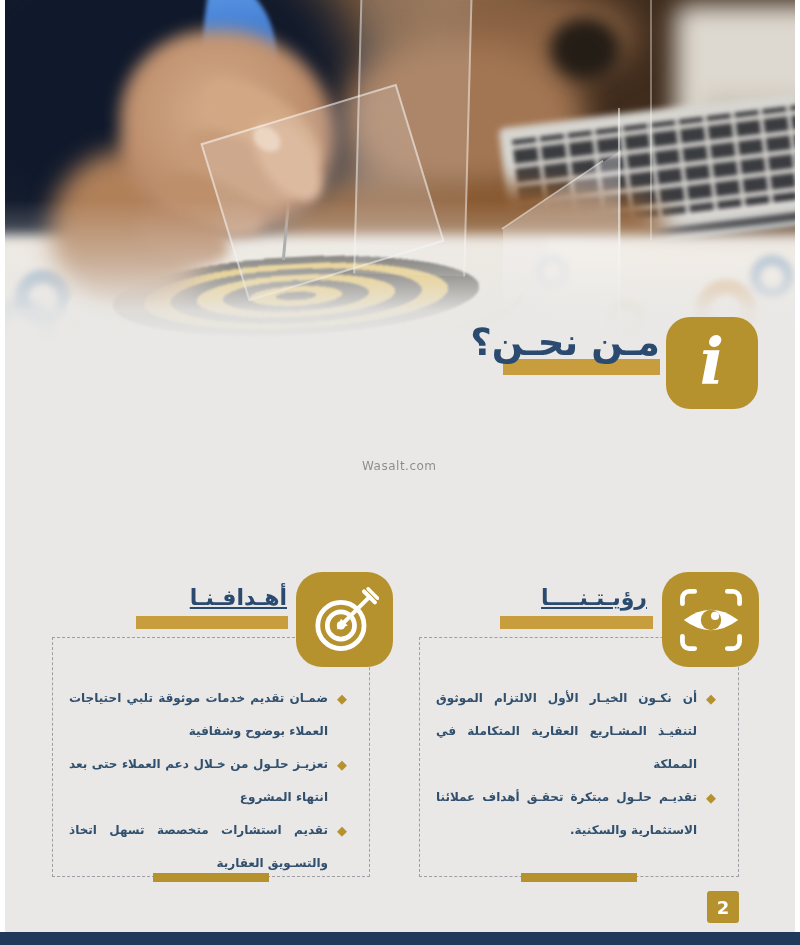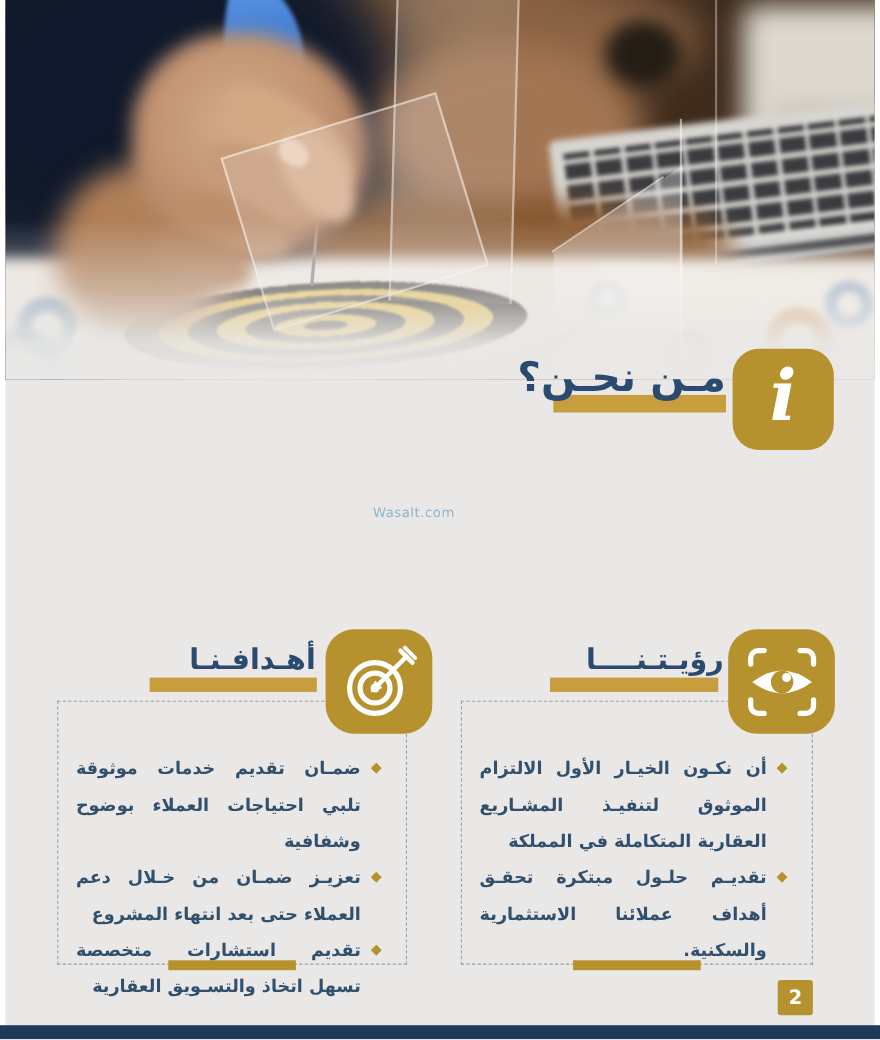--- a/index.html
+++ b/index.html
@@ -79,37 +79,37 @@
   .who-underline { left:503px; top:359px; width:157px; height:16px; }
   .who-icon { left:666px; top:317px; width:92px; height:92px; }
   .who-icon span { font-family:"DejaVu Serif", serif; font-style:italic; font-weight:bold; font-size:64px; color:#fff; line-height:1; margin-top:-4px; }
 
   .dash-box { position:absolute; border:1.5px dashed #9d9fa4; z-index:3; }
   .who-box { left:52px; top:382px; width:686px; height:152px; }
   .gold-tab { position:absolute; left:50%; bottom:-6px; transform:translateX(-50%); width:116px; height:9px; background:#b6922e; }
   .who-text { position:absolute; left:26px; right:26px; top:22px; direction:rtl;
               font-size:19px; line-height:41px; font-weight:bold; color:#31506e;
               text-align:justify; text-align-last:center; }
-  .watermark { position:absolute; left:339px; top:459px; z-index:6; font-size:12px; color:#0369a1; opacity:.4; letter-spacing:.5px; }
+  .watermark { position:absolute; left:362px; top:459px; z-index:6; font-size:12px; color:#000000; opacity:.4; letter-spacing:.5px; }
 
   .goals-box  { left:52px;  top:637px; width:318px; height:240px; }
   .vision-box { left:419px; top:637px; width:320px; height:240px; }
-  .col-title { top:585px; font-size:26px; }
+  .col-title { top:585px; font-size:22px;text-decoration:underline; }
   .goals-title  { right:513px; }
-  .vision-title { right:142px;text-align:right; }
+  .vision-title { right:153px;text-align:right; }
   .goals-underline  { left:136px; top:616px; width:152px; height:13px; }
   .vision-underline { left:500px; top:616px; width:153px; height:13px; }
   .goals-icon  { left:296px; top:572px; width:97px; height:95px; border-radius:26px; }
   .vision-icon { left:662px; top:572px; width:97px; height:95px; border-radius:26px; }
   .icon-tile svg { width:68px; height:68px; }
 
   .bullet-list { position:absolute; left:16px; right:22px; top:44px; direction:rtl; }
   .bullet { display:flex; gap:9px; }
   .bullet .diamond { color:#b6922e; font-size:13px; line-height:33px; flex:0 0 auto; }
-  .bullet .b-text { font-size:16px; line-height:33px; font-weight:bold; color:#31506e; text-align:justify; }
+  .bullet .b-text { font-size:12px; line-height:33px; font-weight:bold; color:#31506e; text-align:justify; }
 
   .page-num { position:absolute; left:707px; top:891px; width:32px; height:32px; background:#b6922e; border-radius:3px;
               display:flex; align-items:center; justify-content:center; color:#ffffff; font-weight:bold; font-size:18px; z-index:7; }
   .footer-bar { position:absolute; left:0; right:0; bottom:0; height:13px; background:#20395a; z-index:8; }
 </style>
 </head>
 <body>
 
 <div class="page">
   <div class="canvas"></div>
@@ -180,21 +180,21 @@
     </svg>
   </div>
   <div class="dash-box goals-box">
     <div class="bullet-list">
       <div class="bullet">
         <span class="diamond">◆</span>
         <span class="b-text">ضمـان تقديم خدمات موثوقة تلبي احتياجات العملاء بوضوح وشفافية</span>
       </div>
       <div class="bullet">
         <span class="diamond">◆</span>
-        <span class="b-text">تعزيـز ضمـان من خـلال دعم العملاء حتى بعد انتهاء المشروع</span>
+        <span class="b-text">تعزيـز حلـول من خـلال دعم العملاء حتى بعد انتهاء المشروع</span>
       </div>
       <div class="bullet">
         <span class="diamond">◆</span>
         <span class="b-text">تقديم استشارات متخصصة تسهل اتخاذ والتسـويق العقارية</span>
       </div>
     </div>
     <div class="gold-tab"></div>
   </div>
 
   <div class="underline-bar vision-underline"></div>

